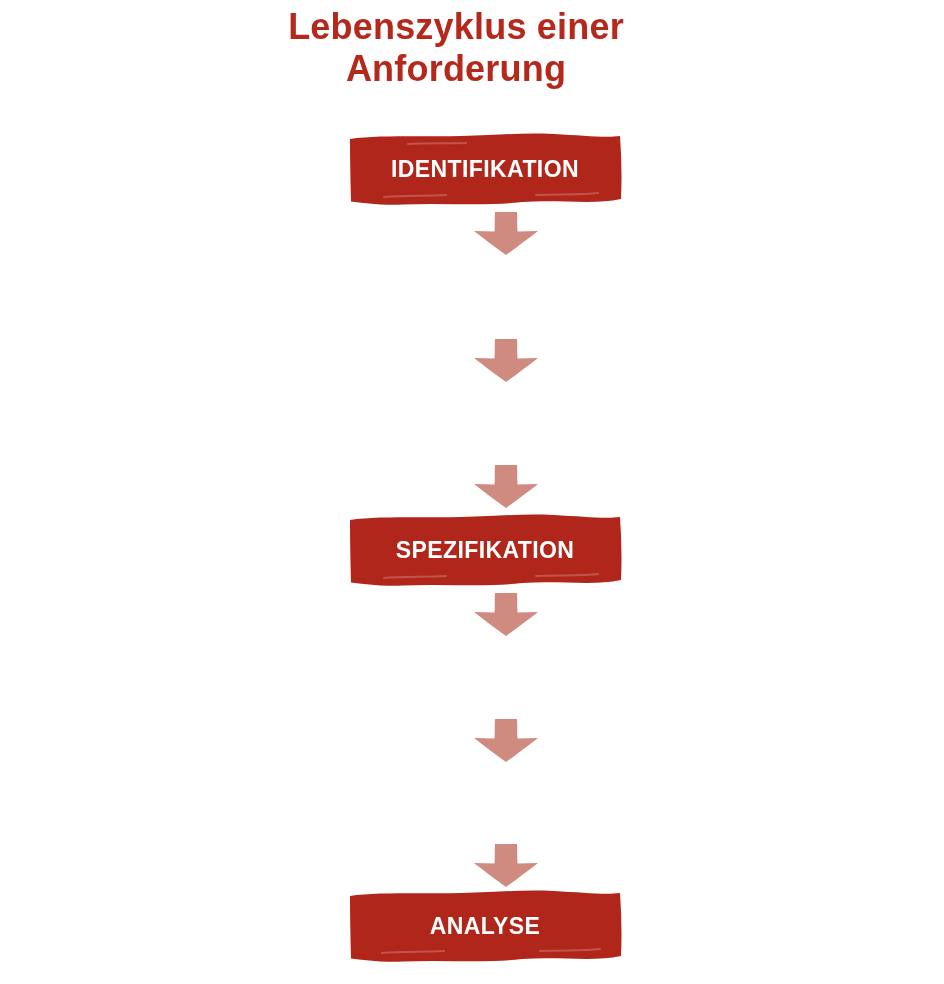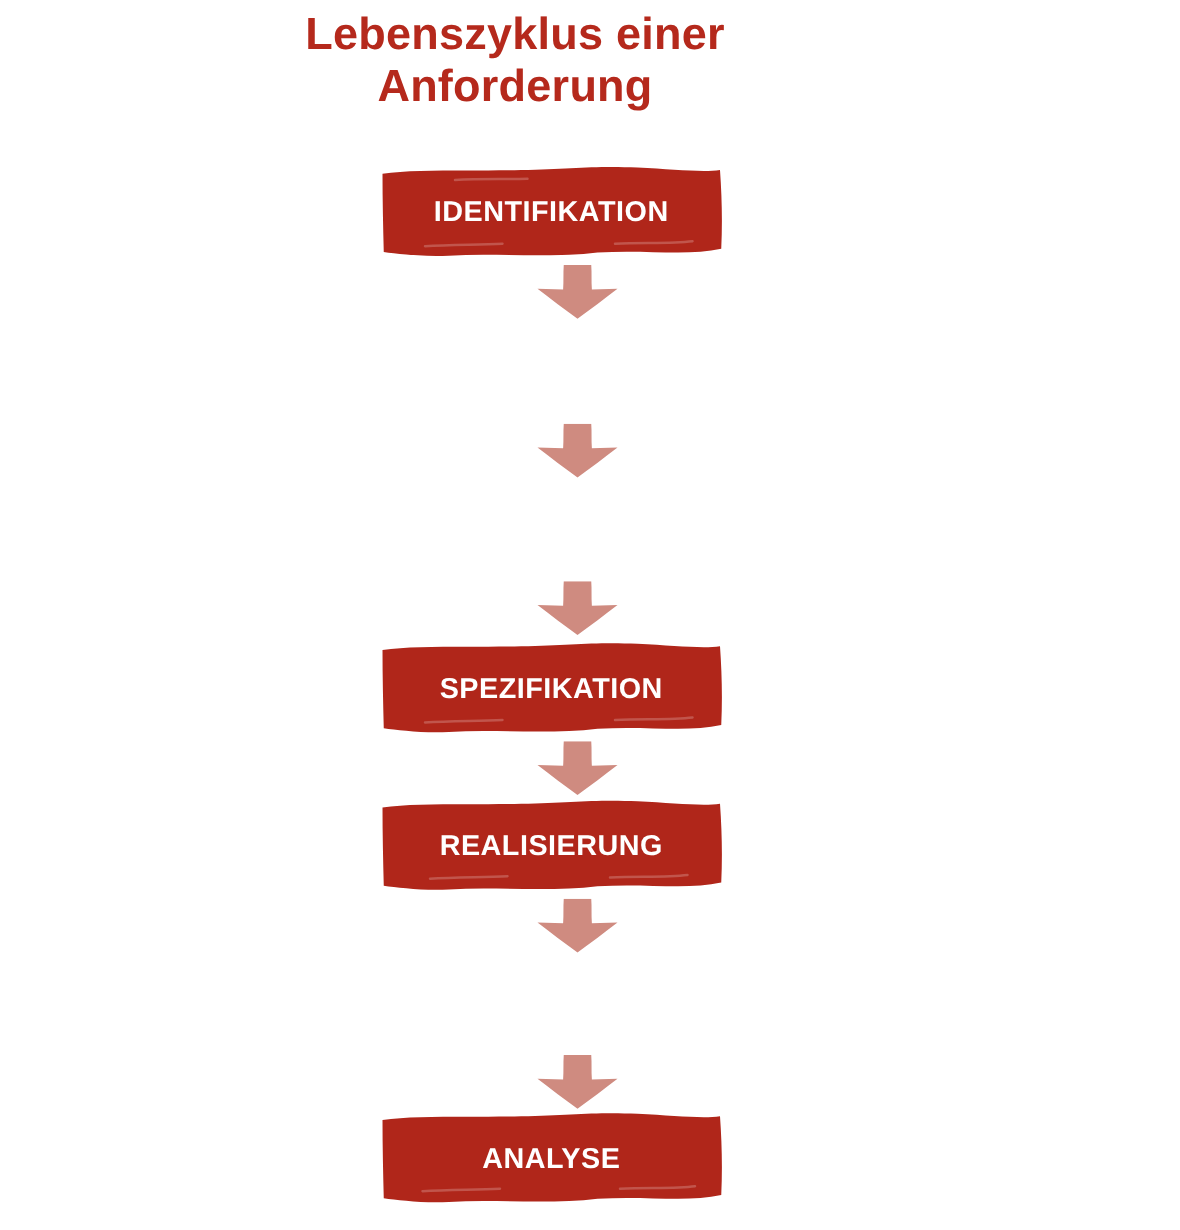--- a/index.html
+++ b/index.html
@@ -5,20 +5,21 @@
   * { margin: 0; padding: 0; box-sizing: border-box; }
   html, body { background: #ffffff; }
   body { font-family: "Liberation Sans", sans-serif; }
 
   .canvas {
     position: relative;
     width: 824px;
     height: 984px;
     background: #ffffff;
     overflow: hidden;
+    margin-left: 44px;
   }
 
   .title {
     position: absolute;
     top: 6px;
     left: 0;
     width: 100%;
     text-align: center;
     color: #b5291c;
     font-weight: 700;
@@ -109,27 +110,20 @@
     </svg>
     <span class="label">SPEZIFIKATION</span>
   </div>
 
   <div class="arrow" style="top:593px">
     <svg viewBox="0 0 70 44" preserveAspectRatio="none">
       <path d="M24 0 C23.5 7,24 13,23.5 19.5 L3 19 C14 27.5,24.5 35.5,35 43 C45.5 35.5,56 27.5,67 19 L46.5 19.5 C46 13,46.5 7,46 0 Z" fill="#CF8B80"></path>
     </svg>
   </div>
 
-  <div class="step" style="top:638px">
-    <svg viewBox="0 0 278 79" preserveAspectRatio="none">
-      <path d="M4 8 C30 4,70 6,115 5 C155 4,175 1.5,208 3 C237 4.5,260 7,274 5 C275.5 26,276 47,275 68 C248 74,214 68.5,176 71 C140 75.5,96 71.5,57 73.5 C36 74.5,16 72,5 70.5 C4.5 50,4 29,4 8 Z" fill="#B0261A"></path>
-      <path d="M42 65 C62 63.5,82 64,104 63 M186 64 C211 63,231 64,248 62" fill="none" stroke="rgba(255,255,255,0.22)" stroke-width="2" stroke-linecap="round"></path>
-    </svg>
-    <span class="label">REALISIERUNG</span>
-  </div>
 
   <div class="arrow" style="top:719px">
     <svg viewBox="0 0 70 44" preserveAspectRatio="none">
       <path d="M24 0 C23.5 7,24 13,23.5 19.5 L3 19 C14 27.5,24.5 35.5,35 43 C45.5 35.5,56 27.5,67 19 L46.5 19.5 C46 13,46.5 7,46 0 Z" fill="#CF8B80"></path>
     </svg>
   </div>
 
 
   <div class="arrow" style="top:844px">
     <svg viewBox="0 0 70 44" preserveAspectRatio="none">

